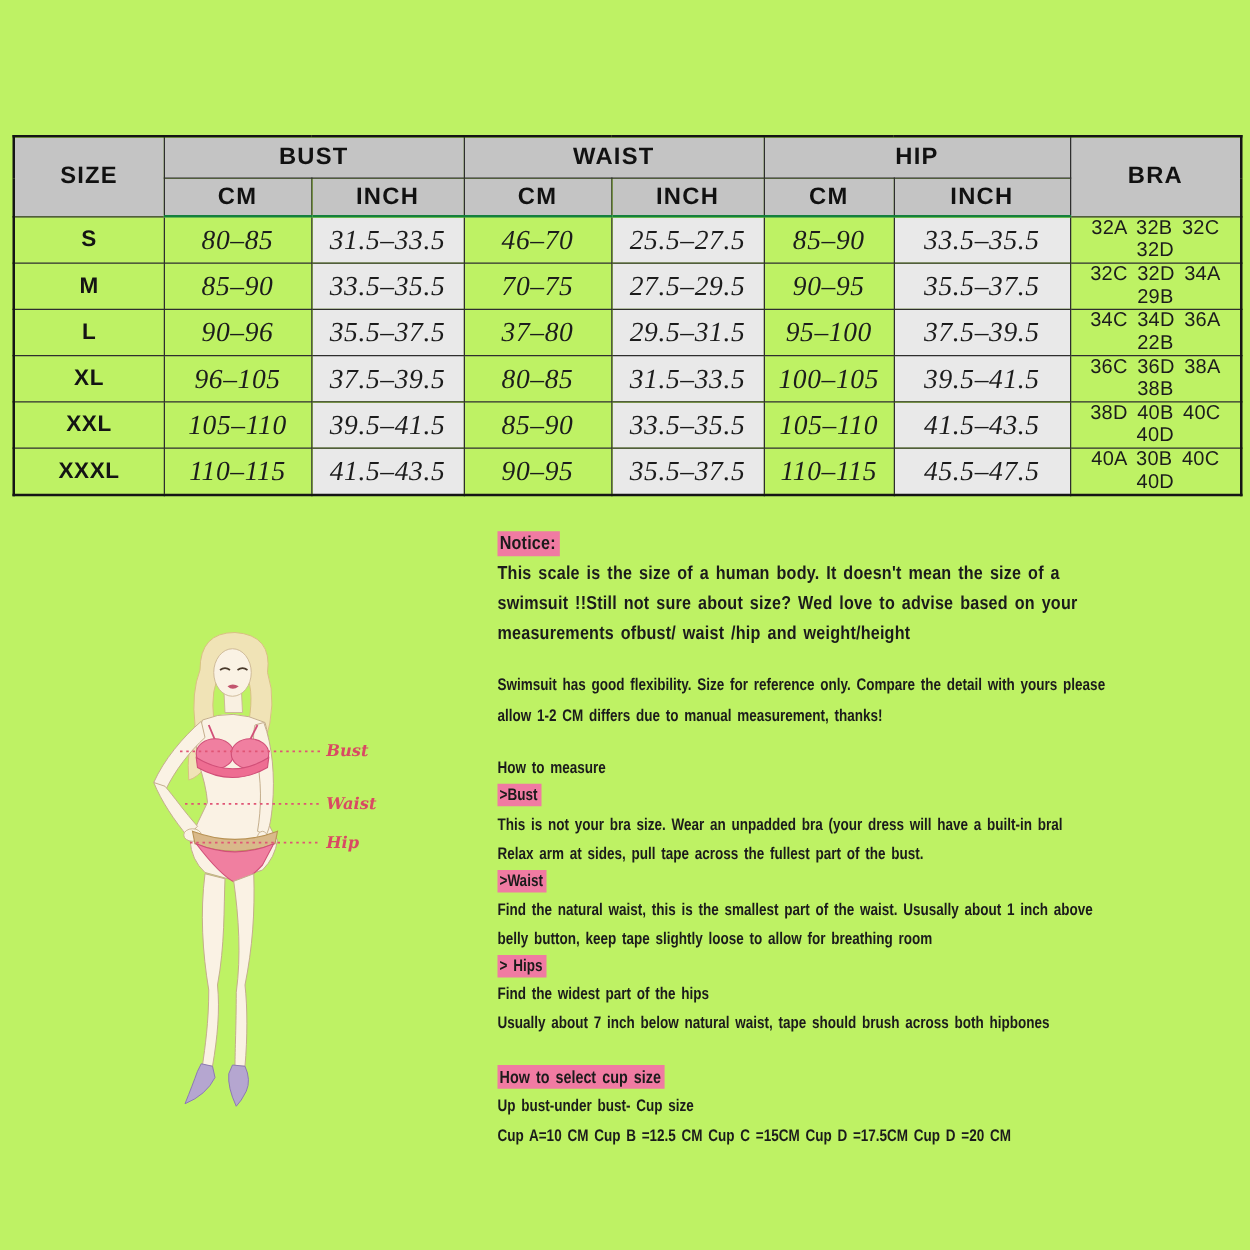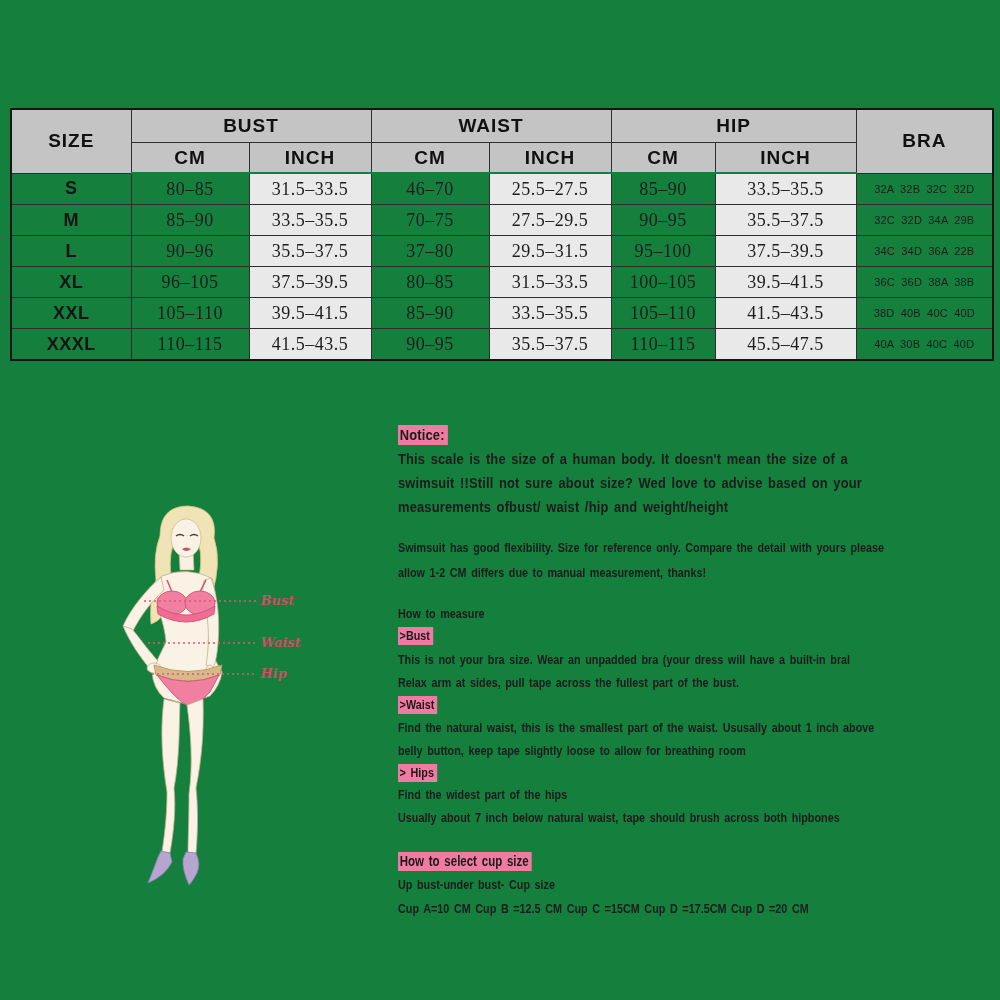--- a/index.html
+++ b/index.html
@@ -1,17 +1,17 @@
 <!DOCTYPE html>
 <html><head>
 <meta charset="utf-8">
 <style>
   html,body { margin:0; padding:0; background:#ffffff; }
   #page {
-    position:relative; width:1000px; height:1000px; background:#15803d;
+    position:relative; width:1000px; height:1000px; background:#bef264;
     font-family:"Liberation Sans", sans-serif; overflow:hidden;
   }
 
   
   #size-table {
     position:absolute; left:10px; top:108px; width:982px;
     border-collapse:collapse; table-layout:fixed;
     border:2px solid #151515;
   }
   #size-table th, #size-table td {
@@ -20,25 +20,26 @@
   }
   #size-table tr.hdr1 th { height:32px; }
   #size-table tr.hdr2 th { height:29px; border-bottom:2px solid #15803d; }
   #size-table tr.datarow td { height:30px; }
   .hcell {
     background:#c4c4c4; color:#111;
     font-weight:bold; font-size:19px; letter-spacing:1px;
   }
   .sizecell { font-weight:bold; font-size:18px; color:#141414; letter-spacing:0.5px; }
   .num {
-    font-family:"Liberation Serif", serif; font-size:18px; color:#1c1c1c;
+    font-family:"Liberation Serif", serif; font-size:22px; color:#1c1c1c;
     letter-spacing:0.5px;
+    font-style:italic;
   }
   .inchcol { background:#e9e9e9; }
-  .bracell { font-size:11px; color:#1c1c1c; letter-spacing:0.2px; word-spacing:3px; }
+  .bracell { font-size:16px; color:#1c1c1c; letter-spacing:0.2px; word-spacing:3px; }
 
   
   .tline {
     position:absolute; left:398px; white-space:nowrap; color:#1b1b1b;
     font-weight:bold; transform-origin:0 0;
   }
   .t13 { font-size:13.5px; transform:scaleX(0.80); word-spacing:2px; }
   .t15 { font-size:15px;   transform:scaleX(0.86); word-spacing:2px; letter-spacing:0.2px; }
   .t14 { font-size:14px;   transform:scaleX(0.82); word-spacing:2px; }
   .hl  { background:#f07ba2; padding:1px 4px 2px 2px; }

